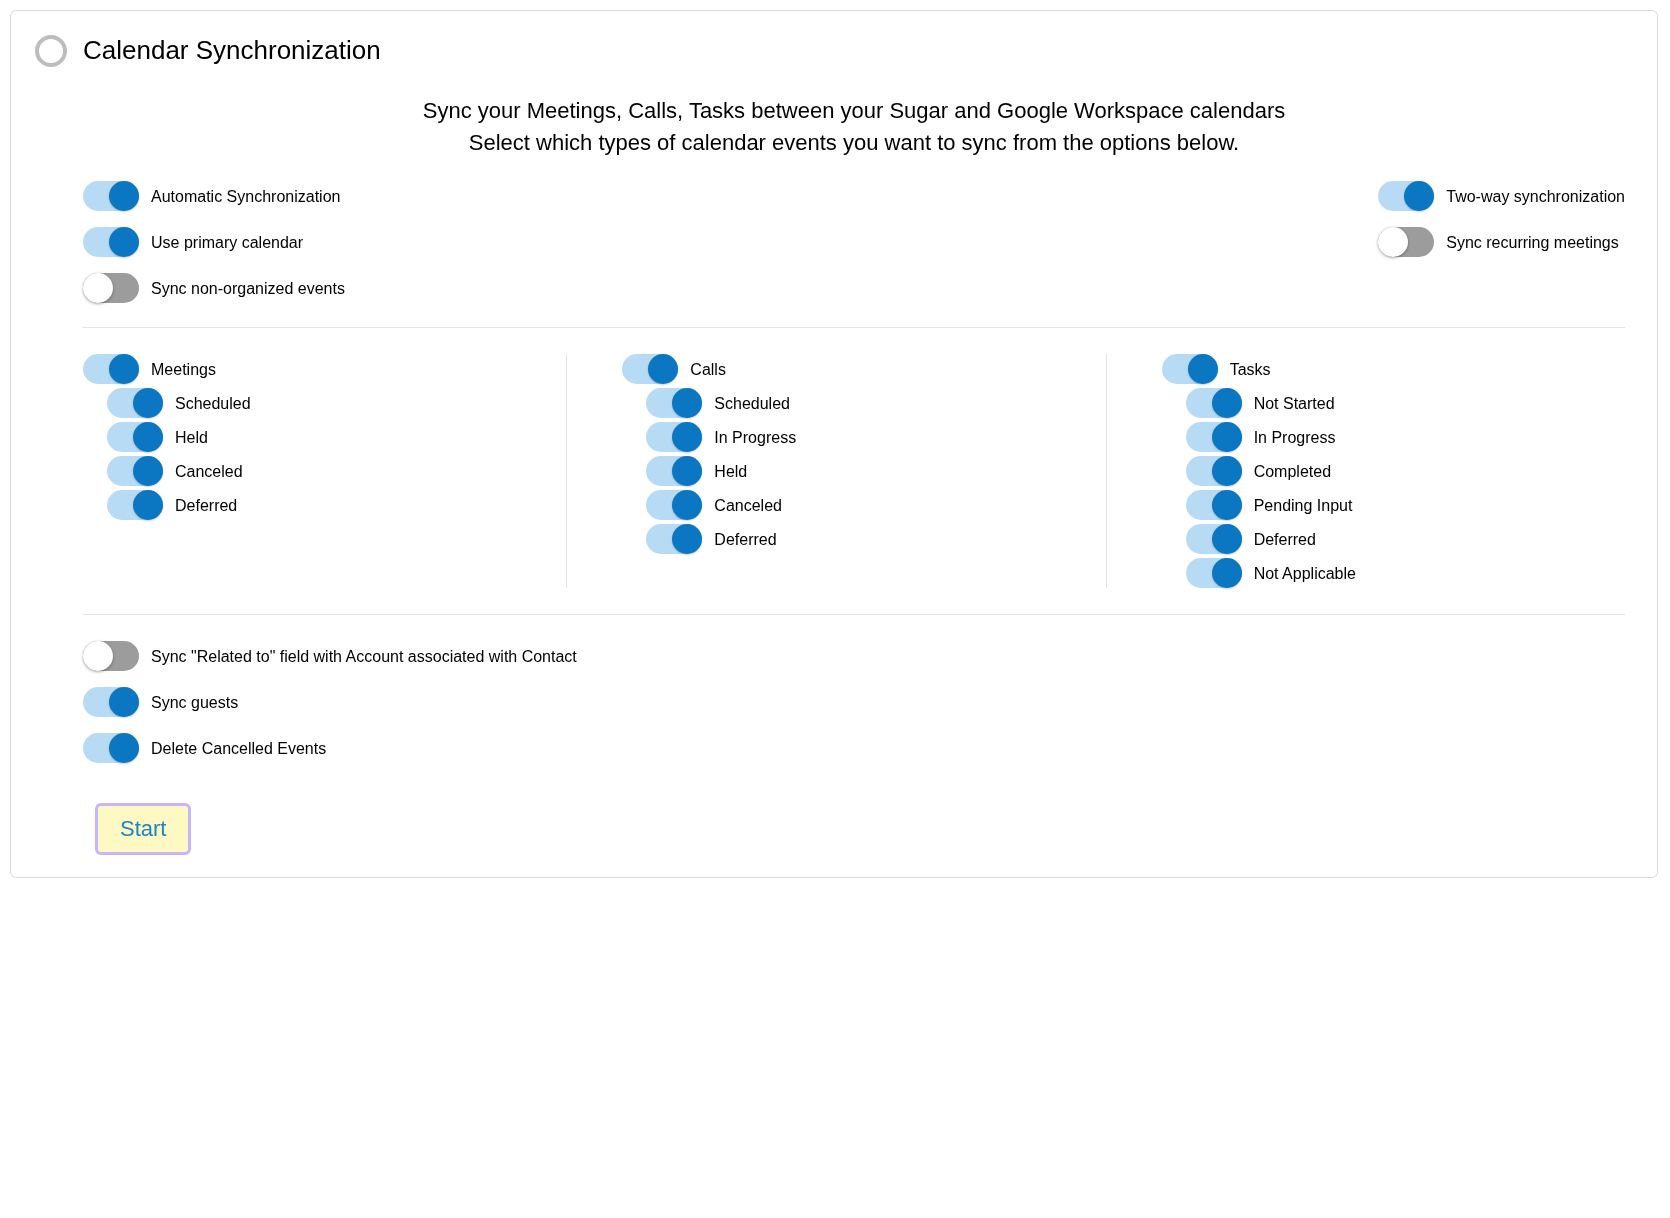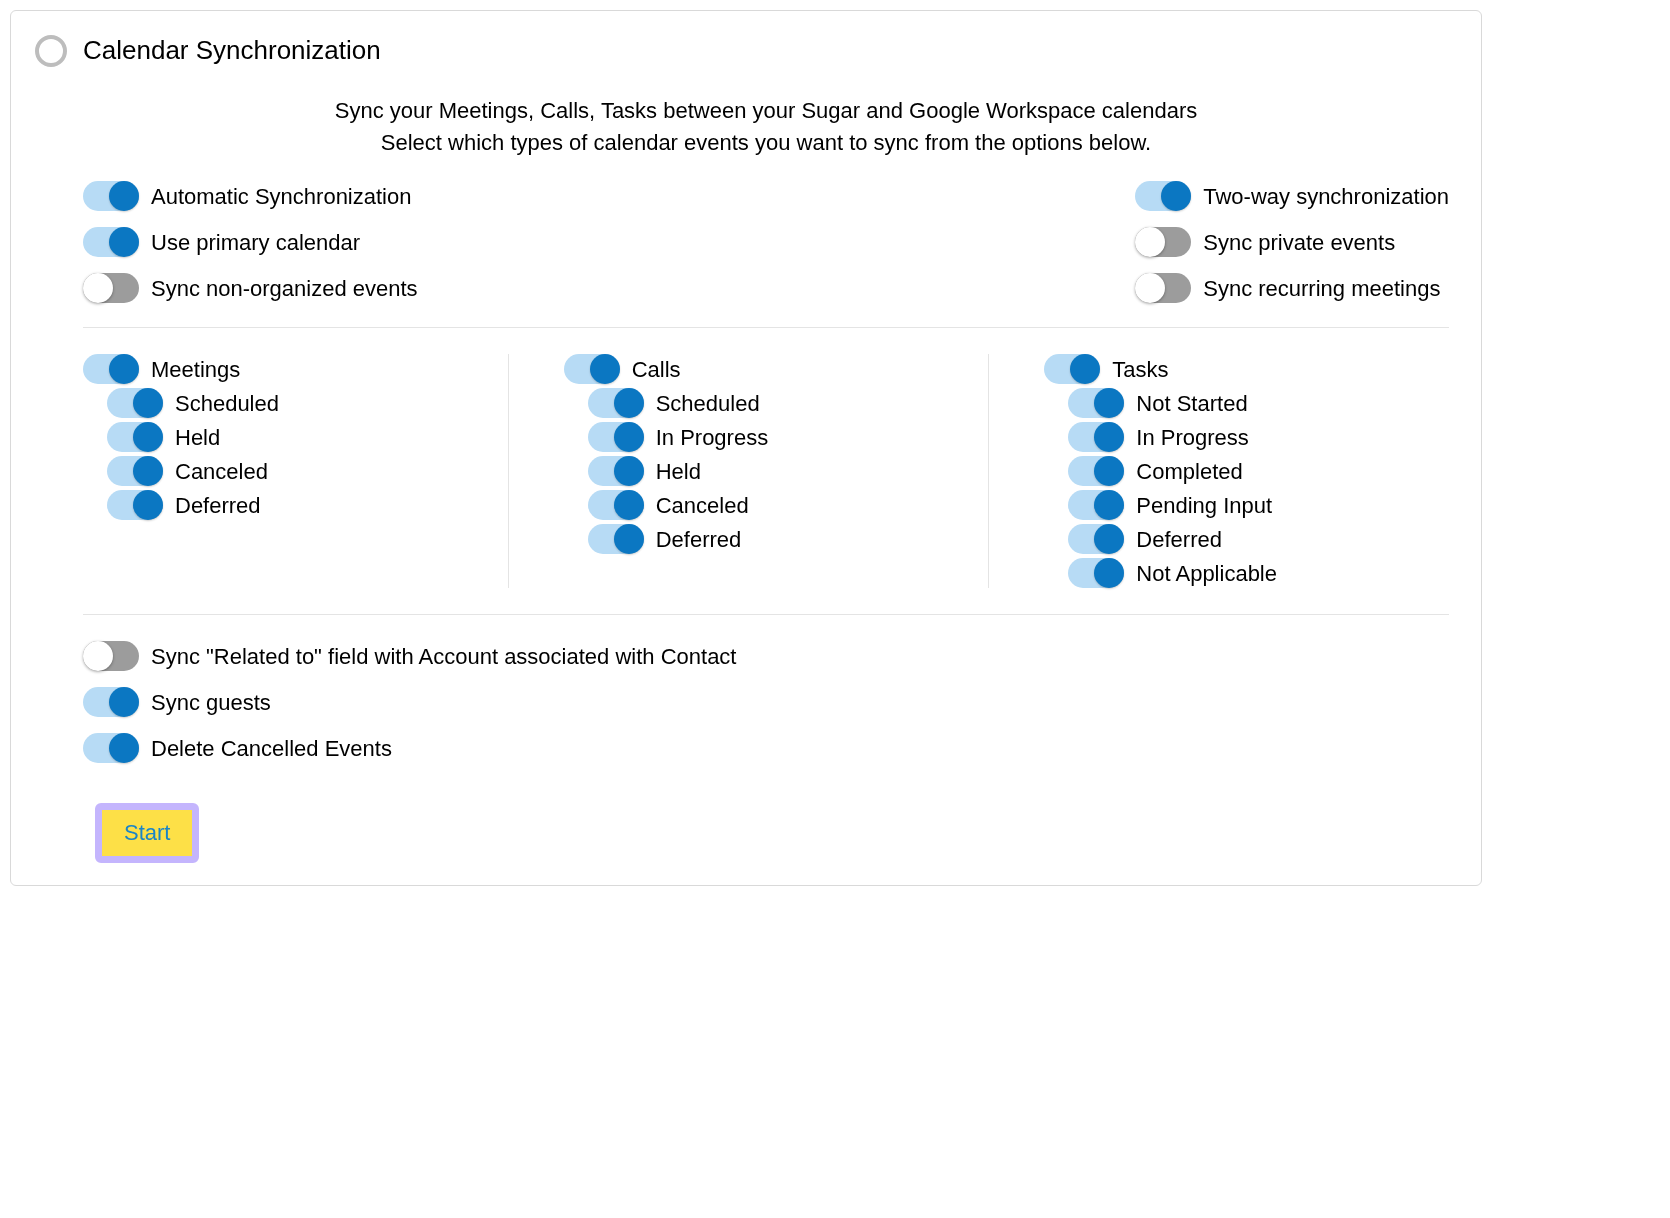--- a/index.html
+++ b/index.html
@@ -8,21 +8,21 @@
       background: #fff;
       color: #000;
       font-size: 22px;
       line-height: 1.35;
       padding: 10px;
     }
     .panel {
       border: 1px solid #d9d9d9;
       border-radius: 6px;
       padding: 22px 24px 22px 24px;
-      width: 1472px;
+      width: 1648px;
     }
     .panel-header {
       display: flex;
       align-items: center;
       gap: 16px;
       margin-bottom: 28px;
     }
     .radio-circle {
       width: 32px;
       height: 32px;
@@ -65,21 +65,21 @@
       height: 30px;
       border-radius: 50%;
       position: absolute;
       top: 0;
       box-shadow: 0 1px 2px rgba(0,0,0,.2);
     }
     .toggle.on { background: #b7dbf5; }
     .toggle.on .knob { background: #0b77c2; right: 0; }
     .toggle.off { background: #9c9c9c; }
     .toggle.off .knob { background: #fff; left: 0; box-shadow: 0 1px 3px rgba(0,0,0,.35); }
-    .toggle-label { font-size: 22px; }
+    .toggle-label { font-size: 16px; }
     hr.divider {
       border: none;
       border-top: 1px solid #e4e4e4;
       margin: 0 0 26px 0;
     }
     .modules {
       display: flex;
       margin-bottom: 26px;
     }
     .module-col {
@@ -96,23 +96,23 @@
     }
     .module-col:first-child { padding-left: 0; }
     .sub-row { margin-left: 24px; }
     .extra-toggles {
       display: flex;
       flex-direction: column;
       gap: 16px;
       margin-bottom: 40px;
     }
     .start-btn {
-      border: 7px solid #c4b5fd;
+      border: 3px solid #c4b5fd;
       border-radius: 6px;
-      background: #fde047;
+      background: #fef9c3;
       color: #1a85c7;
       font-size: 22px;
       padding: 10px 22px;
       cursor: pointer;
       margin-left: 12px;
     }
   </style>
 </head>
 <body>
 
@@ -155,26 +155,20 @@
           <div class="toggle-row">
             <div class="toggle on">
               <div class="knob"></div>
             </div>
             <span class="toggle-label">Two-way synchronization</span>
           </div>
           <div class="toggle-row">
             <div class="toggle off">
               <div class="knob"></div>
             </div>
-            <span class="toggle-label">Sync private events</span>
-          </div>
-          <div class="toggle-row">
-            <div class="toggle off">
-              <div class="knob"></div>
-            </div>
             <span class="toggle-label">Sync recurring meetings</span>
           </div>
         </div>
     </div>
 
     <hr class="divider">
 
     <div class="modules">
       <div class="module-col">
           <div class="toggle-row">

